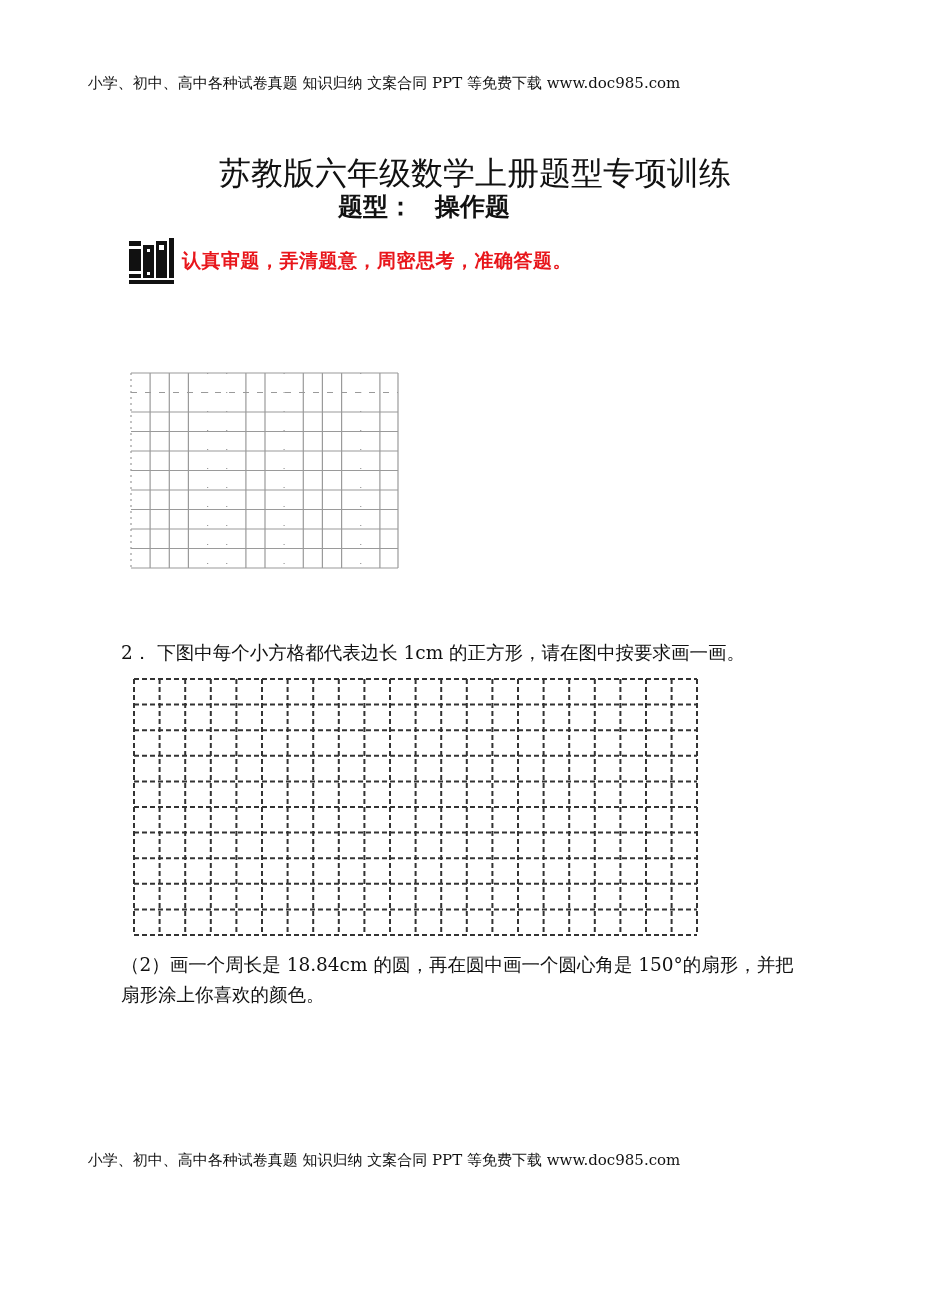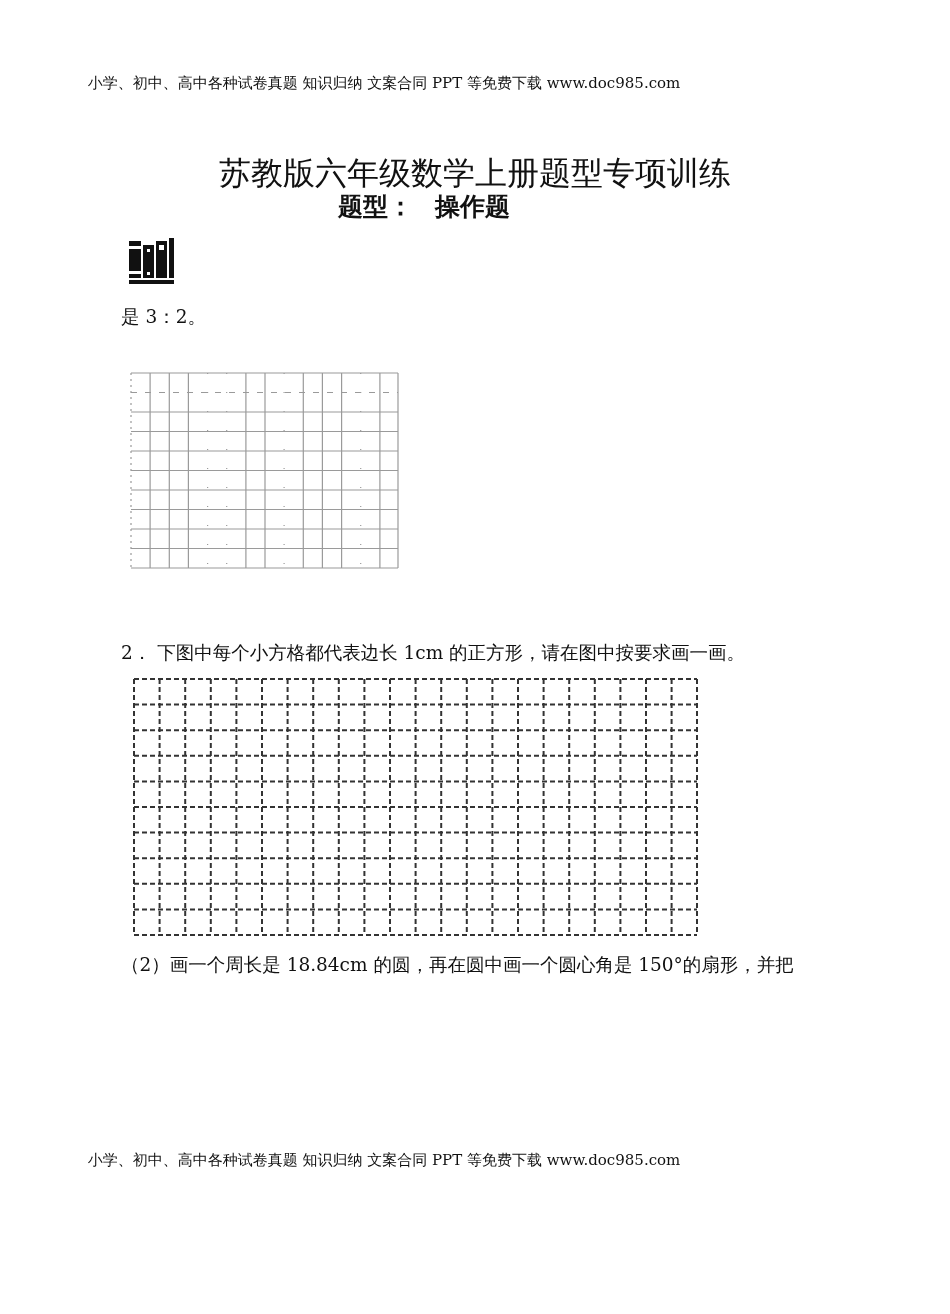--- a/index.html
+++ b/index.html
@@ -41,24 +41,24 @@
     <rect x="3" y="11" width="12" height="22" fill="#111"></rect>
     <rect x="3" y="36" width="12" height="4" fill="#111"></rect>
     <rect x="17" y="7" width="11" height="33" fill="#111"></rect>
     <rect x="21" y="11" width="3" height="3" fill="#fff"></rect>
     <rect x="21" y="34" width="3" height="3" fill="#fff"></rect>
     <rect x="30" y="3" width="11" height="37" fill="#111"></rect>
     <rect x="33" y="7" width="5" height="5" fill="#fff"></rect>
     <rect x="43" y="0" width="5" height="40" fill="#111"></rect>
     <rect x="3" y="42" width="45" height="4" fill="#111"></rect>
   </svg>
+  <span class="motto-text">认真审题，弄清题意，周密思考，准确答题。</span>
 </div>
 
 <div class="q-text" style="top:302px;">
-  <div>是 3：2。</div>
 </div>
 
 <svg class="grid" style="left:128px; top:370px;" width="275" height="202">
   <g stroke="#9a9a9a" stroke-width="1.2" fill="none">
 
     <line x1="3" y1="3" x2="3" y2="198" stroke-dasharray="2 4"></line>
     <line x1="22.1" y1="3" x2="22.1" y2="198"></line>
     <line x1="41.3" y1="3" x2="41.3" y2="198"></line>
     <line x1="60.4" y1="3" x2="60.4" y2="198"></line>
     <line x1="79.6" y1="3" x2="79.6" y2="198" stroke-dasharray="1 18"></line>
@@ -125,15 +125,16 @@
     <line x1="3" y1="156.6" x2="566" y2="156.6"></line>
     <line x1="3" y1="182.2" x2="566" y2="182.2"></line>
     <line x1="3" y1="207.8" x2="566" y2="207.8"></line>
     <line x1="3" y1="233.4" x2="566" y2="233.4"></line>
     <line x1="3" y1="259" x2="566" y2="259"></line>
   </g>
 </svg>
 
 <div class="q-text" style="top:950px;">
   <div>（2）画一个周长是 18.84cm 的圆，再在圆中画一个圆心角是 150°的扇形，并把</div>
+  <div>扇形涂上你喜欢的颜色。</div>
 </div>
 
 <div class="footer-banner">小学、初中、高中各种试卷真题 知识归纳 文案合同 PPT 等免费下载  www.doc985.com</div>
 
 </body></html>

